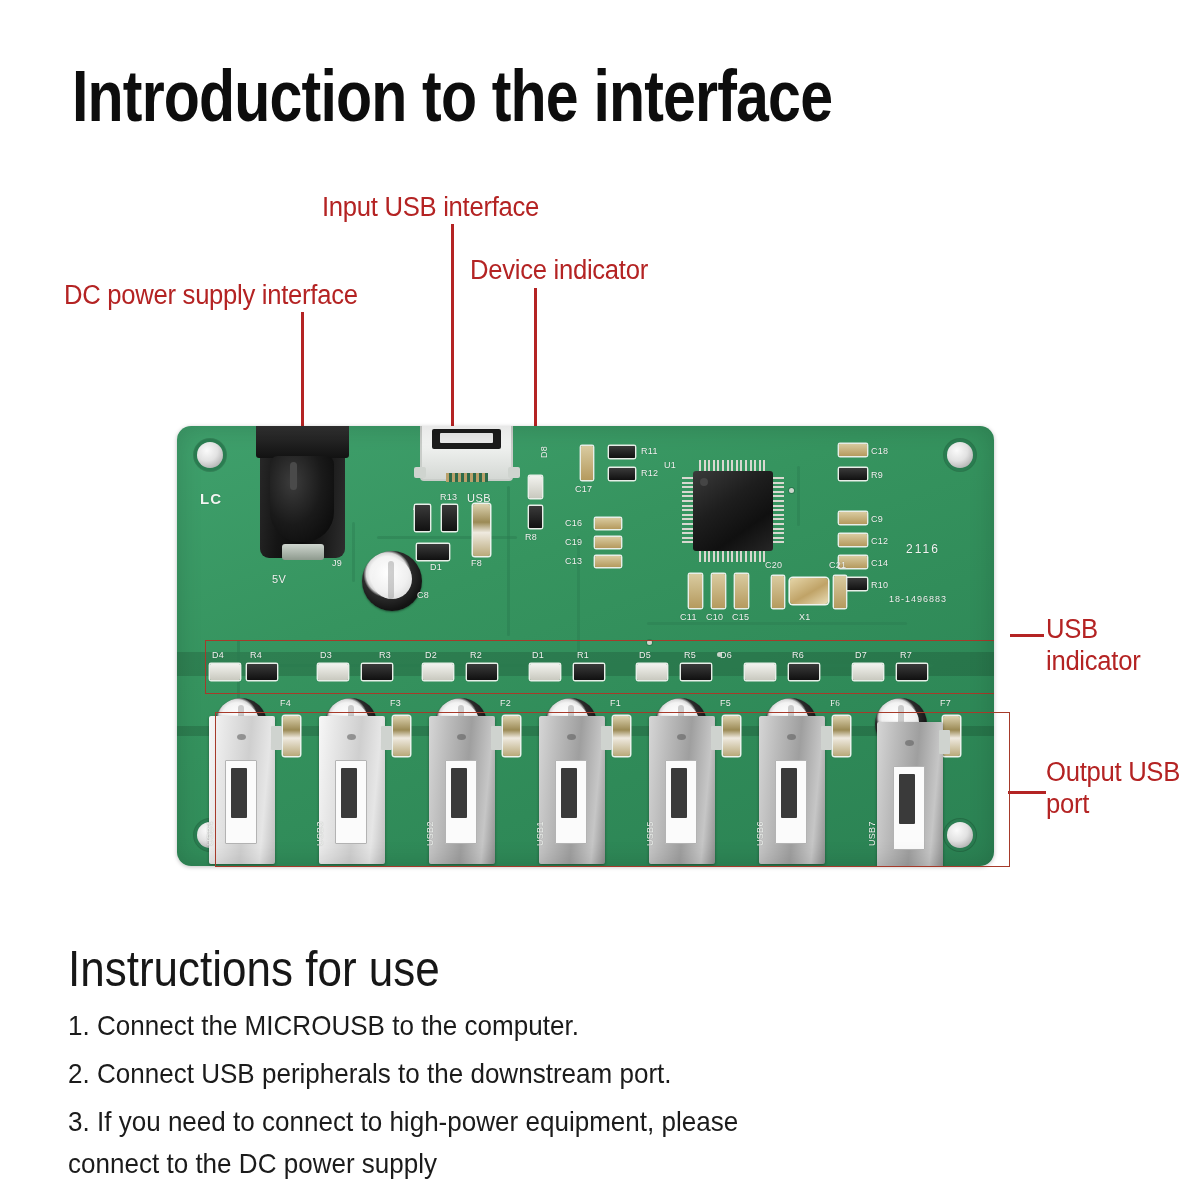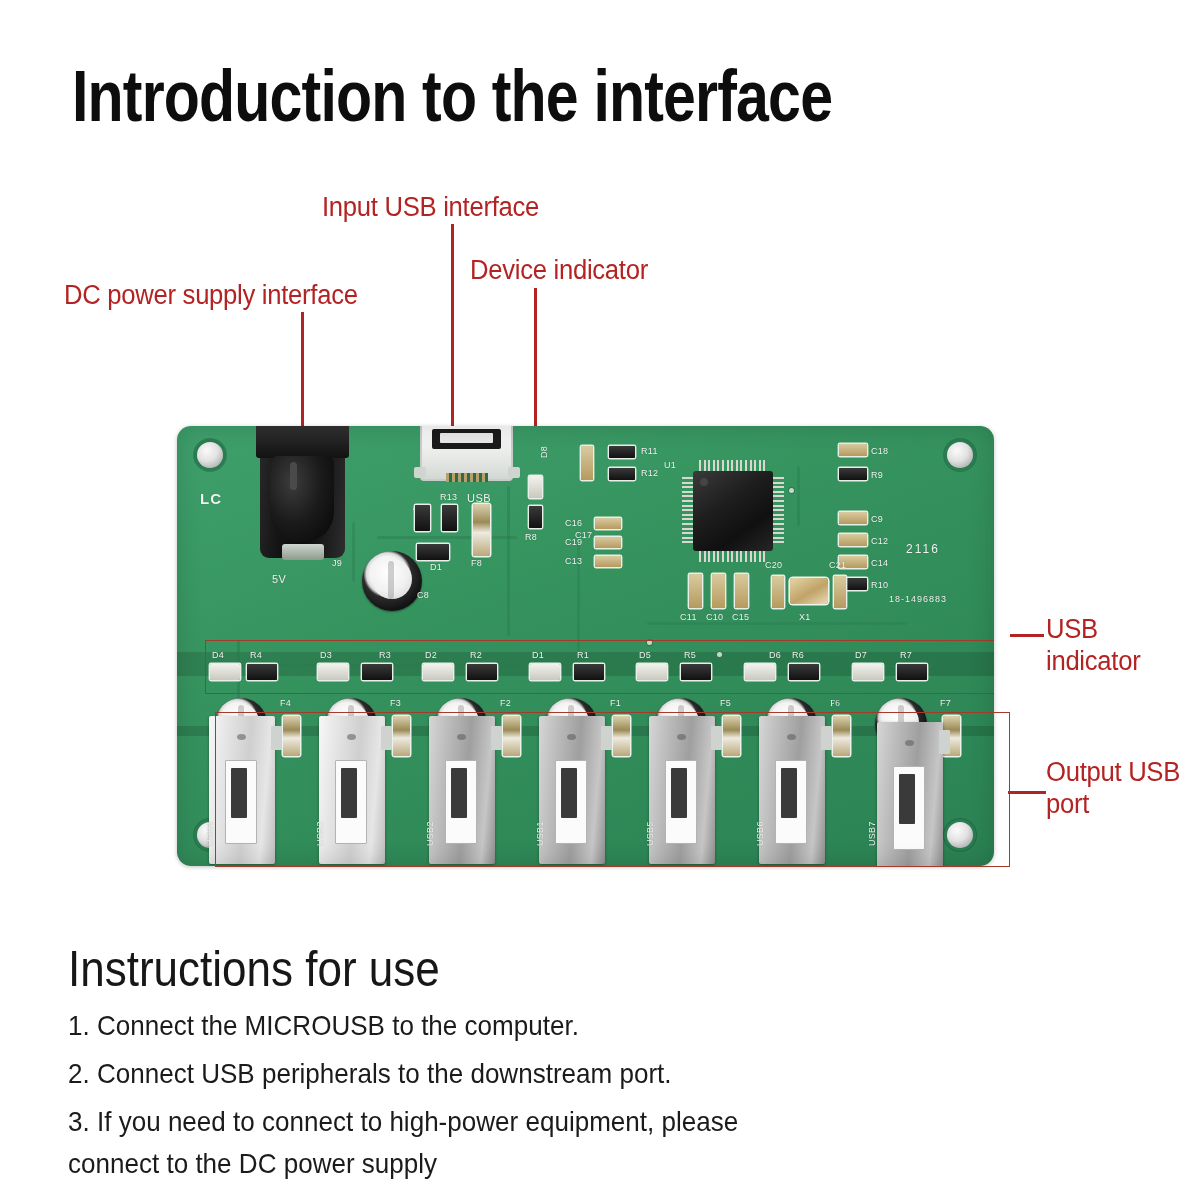--- a/index.html
+++ b/index.html
@@ -289,21 +289,21 @@
     <div class="silk sm rot" style="left:362px;top:32px;">D8</div>
     <div class="led" style="left:352px;top:50px;width:13px;height:22px;"></div>
     <div class="smdblk" style="left:352px;top:80px;width:13px;height:22px;"></div>
     <div class="silk sm" style="left:348px;top:106px;">R8</div>
 
     <div class="silk sm" style="left:464px;top:20px;">R11</div>
     <div class="silk sm" style="left:464px;top:42px;">R12</div>
     <div class="smdblk" style="left:432px;top:20px;width:26px;height:12px;"></div>
     <div class="smdblk" style="left:432px;top:42px;width:26px;height:12px;"></div>
     <div class="smd" style="left:404px;top:20px;width:12px;height:34px;"></div>
-    <div class="silk sm" style="left:398px;top:58px;margin-top:46px;">C17</div>
+    <div class="silk sm" style="left:398px;top:58px;">C17</div>
 
     <div class="silk sm" style="left:388px;top:92px;">C16</div>
     <div class="silk sm" style="left:388px;top:111px;">C19</div>
     <div class="silk sm" style="left:388px;top:130px;">C13</div>
     <div class="smd" style="left:418px;top:92px;width:26px;height:11px;"></div>
     <div class="smd" style="left:418px;top:111px;width:26px;height:11px;"></div>
     <div class="smd" style="left:418px;top:130px;width:26px;height:11px;"></div>
 
     <div class="silk sm" style="left:487px;top:34px;">U1</div>
     <div class="qfp">
@@ -362,21 +362,21 @@
     <div class="silk sm" style="left:355px;top:224px;">D1</div>
     <div class="silk sm" style="left:400px;top:224px;">R1</div>
     <div class="led" style="left:353px;top:238px;width:30px;height:16px;"></div>
     <div class="smdblk" style="left:397px;top:238px;width:30px;height:16px;"></div>
 
     <div class="silk sm" style="left:462px;top:224px;">D5</div>
     <div class="silk sm" style="left:507px;top:224px;">R5</div>
     <div class="led" style="left:460px;top:238px;width:30px;height:16px;"></div>
     <div class="smdblk" style="left:504px;top:238px;width:30px;height:16px;"></div>
 
-    <div class="silk sm" style="left:592px;top:224px;">D6</div>
+    <div class="silk sm" style="left:543px;top:224px;">D6</div>
     <div class="silk sm" style="left:615px;top:224px;">R6</div>
     <div class="led" style="left:568px;top:238px;width:30px;height:16px;"></div>
     <div class="smdblk" style="left:612px;top:238px;width:30px;height:16px;"></div>
 
     <div class="silk sm" style="left:678px;top:224px;">D7</div>
     <div class="silk sm" style="left:723px;top:224px;">R7</div>
     <div class="led" style="left:676px;top:238px;width:30px;height:16px;"></div>
     <div class="smdblk" style="left:720px;top:238px;width:30px;height:16px;"></div>
 
     <div class="redbox thin" style="left:28px;top:214px;width:806px;height:52px;"></div>

